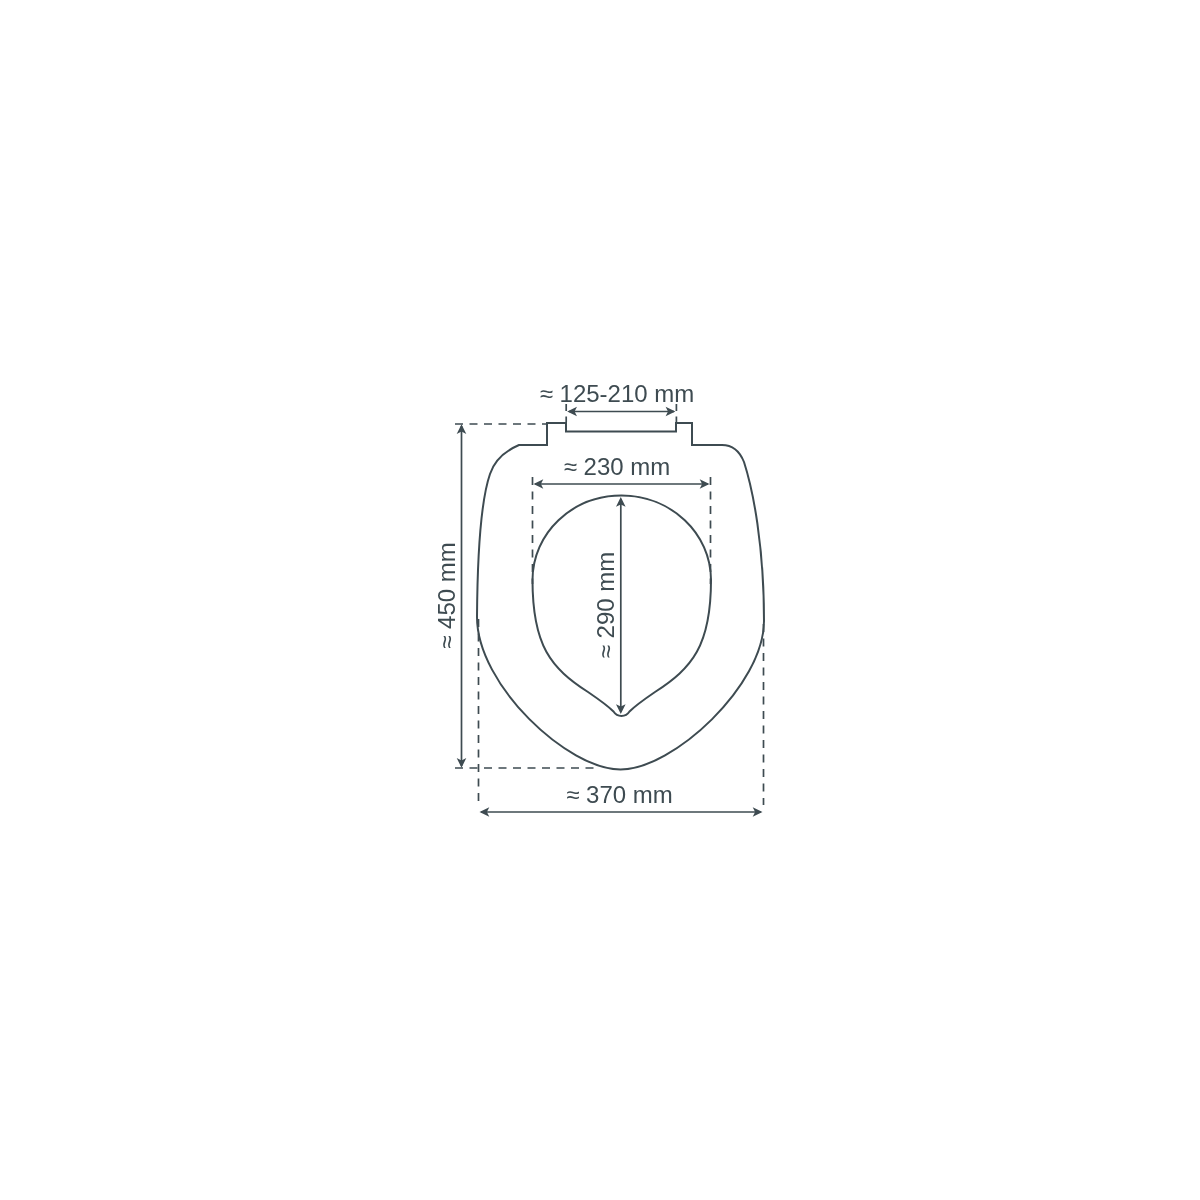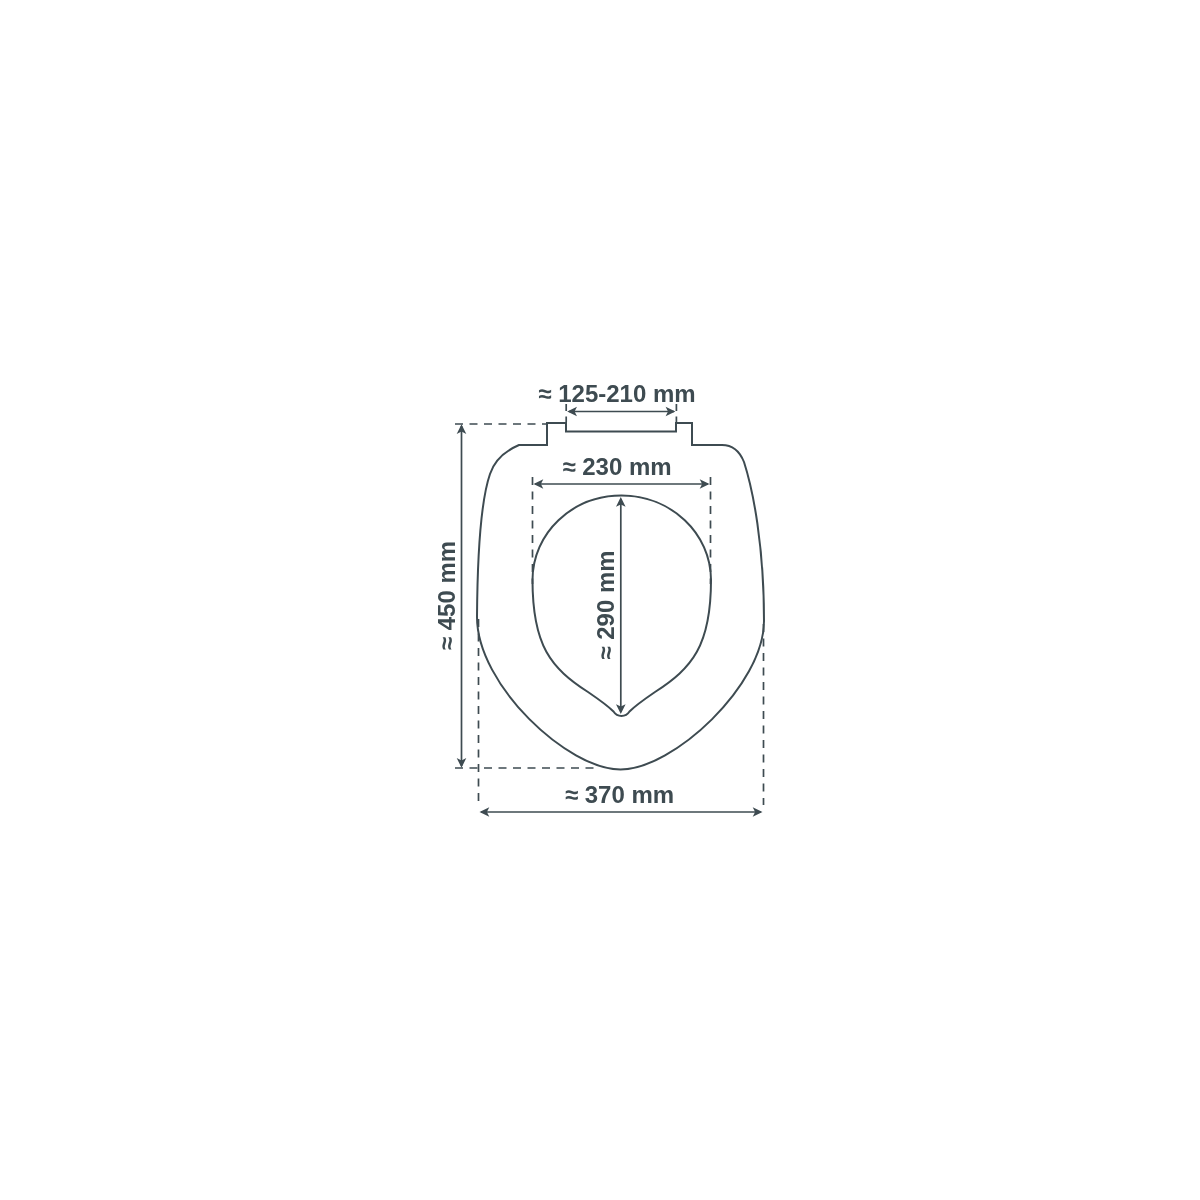--- a/index.html
+++ b/index.html
@@ -1,16 +1,16 @@
 <!DOCTYPE html>
 <html><head>
 <meta charset="utf-8">
 <style>
   html,body{margin:0;padding:0;background:#ffffff;}
-  .wrap{width:1200px;height:1200px;background:#ffffff;font-weight:bold;}
+  .wrap{width:1200px;height:1200px;background:#ffffff;}
   text{font-family:"Liberation Sans",sans-serif;fill:#3e4b51;}
 </style>
 </head>
 <body>
 
 <div class="wrap">
 <svg width="1200" height="1200" viewBox="0 0 1200 1200" xmlns="http://www.w3.org/2000/svg">
 
   <rect x="0" y="0" width="1200" height="1200" fill="#ffffff"></rect>
 

